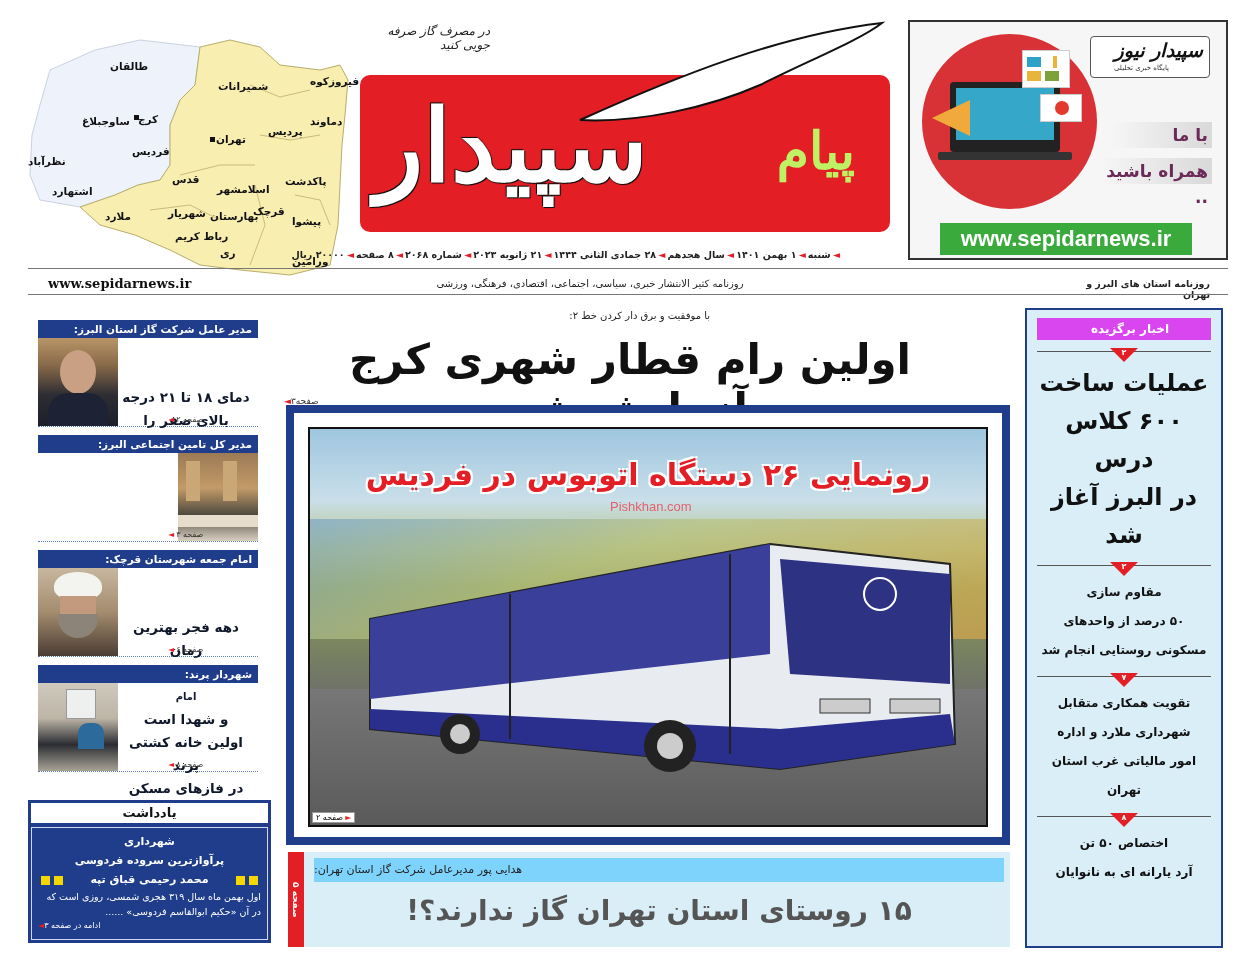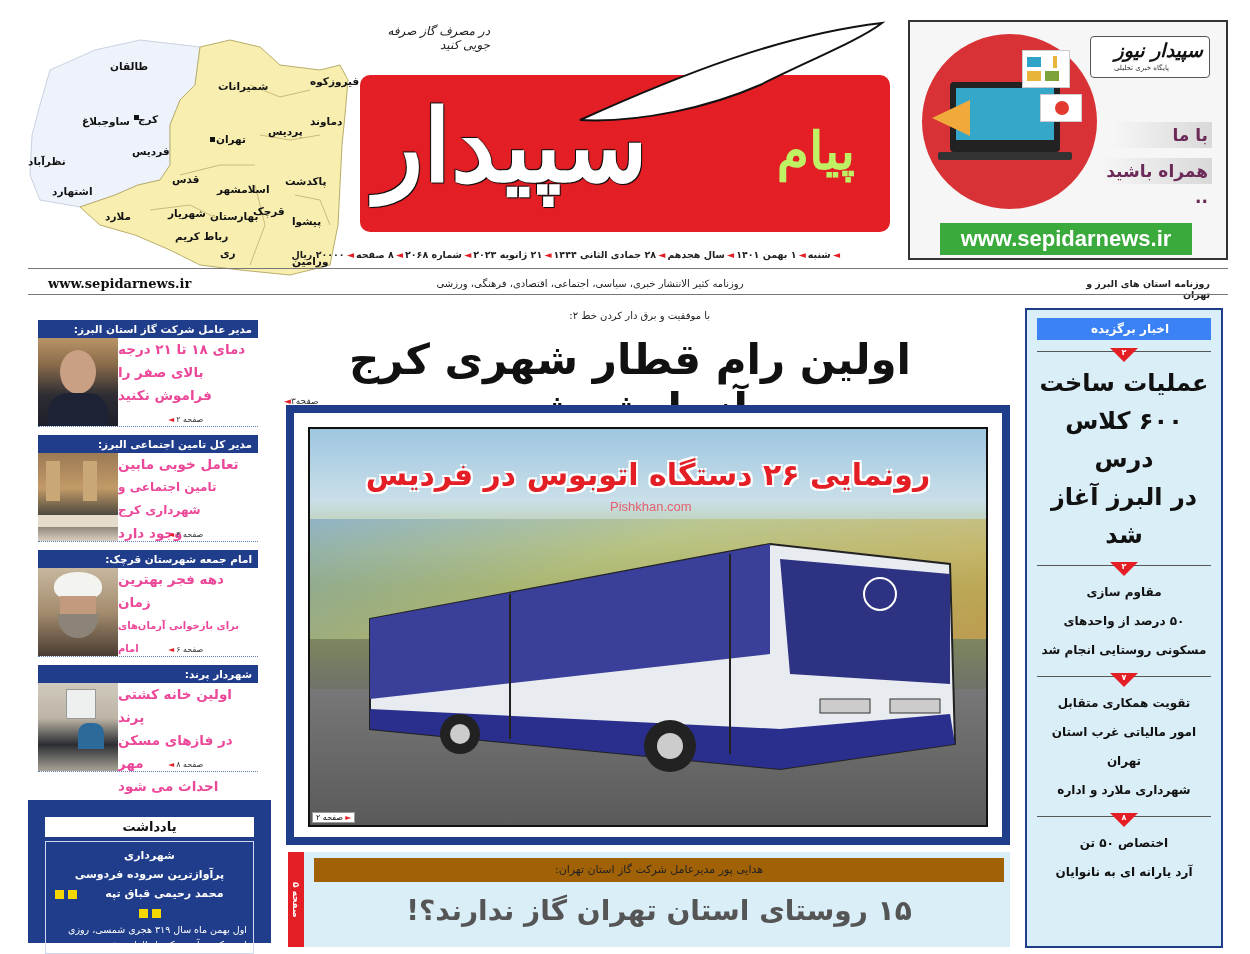--- a/index.html
+++ b/index.html
@@ -38,26 +38,26 @@
   .rule { height: 1px; background: #777; }
   .site-url { left: 48px; top: 276px; font-family: "DejaVu Serif", serif; font-weight: bold; font-size: 13px; color: #111; }
   .desc-line { left: 380px; top: 278px; width: 420px; font-size: 10px; text-align: center; color: #222; }
   .province { left: 1080px; top: 278px; width: 130px; font-size: 9.5px; font-weight: bold; color: #222; text-align: right; }
 
   
   .lcol { left: 38px; top: 320px; width: 220px; }
   .lbox { position: relative; width: 220px; margin-bottom: 8px; border-bottom: 1px dotted #5b7fb5; }
   .lbox .cap { height: 18px; background: #1f3d8a; color: #fff; font-size: 10.5px; font-weight: bold; text-align: right; padding-right: 6px; line-height: 18px; }
   .lbox .body { display: flex; flex-direction: row-reverse; height: 88px; }
-  .lbox .txt { flex: 1; padding-right: 4px; font-size: 13.5px; font-weight: bold; line-height: 23px; text-align: left; color: #ec4899; }
+  .lbox .txt { flex: 1; padding-right: 4px; font-size: 13.5px; font-weight: bold; line-height: 23px; text-align: center; color: #0f172a; margin-top: 48px; }
   .lbox .photo { width: 80px; height: 88px; position: relative; overflow: hidden; }
   .lbox .pg { position: absolute; left: 130px; bottom: 2px; font-size: 8px; color: #333; }
   .lbox .pg::before { content: "\25C4"; color: #e31e25; margin-right: 2px; font-size: 8px; }
 
-  .note { left: 28px; top: 800px; width: 243px; height: 143px; background: #1f3d8a; padding: 17px; }
+  .note { left: 28px; top: 800px; width: 243px; height: 143px; background: #1f3d8a; padding: 3px; }
   .note .title { height: 20px; background: #fff; text-align: center; font-weight: bold; font-size: 13px; line-height: 20px; color: #111; }
   .note .inner { margin-top: 4px; height: 113px; border: 1px solid #cfd8ef; padding: 4px 6px; color: #fff; text-align: center; }
   .note .l1 { font-size: 11px; font-weight: bold; line-height: 19px; }
   .note .sq { display: inline-block; width: 9px; height: 9px; background: #f4d600; margin: 0 2px; vertical-align: middle; }
   .note .para { font-size: 9.5px; line-height: 15px; text-align: right; direction: rtl; }
   .note .cont { font-size: 8px; text-align: left; margin-top: 2px; }
   .note .cont::before { content: "\25C4 "; color: #e31e25; }
 
   
   .kicker { left: 560px; top: 310px; width: 150px; font-size: 10px; text-align: right; color: #222; }
@@ -72,26 +72,26 @@
   .pic .hills { left: 0; top: 90px; width: 100%; height: 120px; background: linear-gradient(160deg, #7aa6c7 0%, #b7c27e 40%, #d9a64a 100%); opacity: .7; }
   .pic .road { left: 0; top: 260px; width: 100%; height: 160px; background: linear-gradient(180deg, #777 0%, #555 100%); }
   .pic .bus { left: 40px; top: 95px; width: 620px; height: 250px; }
   .pic .overlay-title { left: 0; top: 28px; width: 100%; text-align: center; font-size: 30px; font-weight: bold; color: #e31e25; text-shadow: 2px 2px 0 #fff, -2px -2px 0 #fff, 2px -2px 0 #fff, -2px 2px 0 #fff; }
   .pic .watermark { left: 300px; top: 70px; font-family: "Liberation Sans", sans-serif; font-size: 13px; color: #e84b5c; opacity: .85; }
   .pic .pgtag { left: 2px; bottom: 2px; background: #fff; border: 1px solid #999; font-size: 8px; padding: 0 3px; color: #111; }
   .pic .pgtag::after { content: "\25BA"; color: #e31e25; margin-left: 2px; }
 
   .bottom-story { left: 288px; top: 852px; width: 722px; height: 95px; background: #daeef8; }
   .bottom-story .side { left: 0; top: 0; width: 16px; height: 95px; background: #e31e25; color: #fff; font-size: 9px; font-weight: bold; writing-mode: vertical-rl; text-align: center; line-height: 16px; }
-  .bottom-story .sub { left: 26px; top: 6px; width: 690px; height: 24px; background: #a16207; text-align: center; font-size: 11px; line-height: 24px; color: #222; }
+  .bottom-story .sub { left: 26px; top: 6px; width: 690px; height: 24px; background: #7dd3fc; text-align: left; font-size: 11px; line-height: 24px; color: #222; }
   .bottom-story .main { left: 26px; top: 42px; width: 690px; text-align: center; font-size: 28px; font-weight: bold; color: #555; }
 
   
   .rcol { left: 1025px; top: 308px; width: 198px; height: 640px; background: #daeef8; border: 2px solid #1f3d8a; padding: 8px 10px; }
-  .rcol .cap { height: 22px; background: #3b82f6; color: #fff; text-align: center; font-size: 12px; font-weight: bold; line-height: 22px; padding-left: 12px; }
+  .rcol .cap { height: 22px; background: #d946ef; color: #fff; text-align: center; font-size: 12px; font-weight: bold; line-height: 22px; padding-left: 12px; }
   .rcol .div { position: relative; height: 14px; margin-top: 8px; }
   .rcol .div::before { content: ""; position: absolute; left: 0; right: 0; top: 3px; height: 1px; background: #555; }
   .rcol .tri { position: absolute; left: 50%; top: 0; margin-left: -14px; width: 28px; height: 14px; }
   .rcol .tri svg { display: block; }
   .rcol .tri span { position: absolute; left: 0; top: 0; width: 28px; text-align: center; color: #fff; font-size: 8px; font-weight: bold; line-height: 9px; }
   .rcol .item { text-align: center; font-weight: bold; color: #111; margin-top: 2px; }
   .rcol .item.big { font-size: 24px; line-height: 38px; }
   .rcol .item.med { font-size: 12px; line-height: 29px; }
 </style>
 </head>
@@ -185,25 +185,20 @@
       <div class="photo" style="background:linear-gradient(180deg,#b89567 0%,#8a6b4a 30%,#2d2d33 65%,#1d1f2a 100%);">
         <div class="abs" style="left:22px;top:12px;width:36px;height:44px;border-radius:50%;background:#c9a084;"></div>
         <div class="abs" style="left:10px;top:55px;width:60px;height:33px;background:#1e2235;border-radius:20px 20px 0 0;"></div>
       </div>
     </div>
     <div class="pg">صفحه ۲</div>
   </div>
   <div class="lbox">
     <div class="cap rtl">مدیر کل تامین اجتماعی البرز:</div>
     <div class="body">
-      <div class="txt rtl">
-        <div>تعامل خوبی مابین</div>
-        <div style="font-size:12px;">تامین اجتماعی و شهرداری کرج</div>
-        <div>وجود دارد</div>
-      </div>
       <div class="photo" style="background:linear-gradient(180deg,#9b7a55 0%,#c39a68 40%,#4d4a3f 70%,#d9cfc0 100%);">
         <div class="abs" style="left:8px;top:8px;width:14px;height:40px;background:#caa777;"></div>
         <div class="abs" style="left:45px;top:8px;width:14px;height:40px;background:#caa777;"></div>
         <div class="abs" style="left:0;top:62px;width:80px;height:12px;background:#e6dccc;"></div>
       </div>
     </div>
     <div class="pg">صفحه ۳</div>
   </div>
   <div class="lbox">
     <div class="cap rtl">امام جمعه شهرستان قرچک:</div>
@@ -322,22 +317,22 @@
       <div class="div">
         <div class="tri">
       <svg width="28" height="14">
             <polygon points="0,0 28,0 14,14" fill="#e31e25"></polygon>
           </svg>
       <span>۷</span>
         </div>
       </div>
       <div class="item rtl med">
         <div>تقویت همکاری متقابل</div>
+        <div>شهرداری ملارد و اداره</div>
         <div>امور مالیاتی غرب استان تهران</div>
-        <div>شهرداری ملارد و اداره</div>
       </div>
       <div class="div">
         <div class="tri">
       <svg width="28" height="14">
             <polygon points="0,0 28,0 14,14" fill="#e31e25"></polygon>
           </svg>
       <span>۸</span>
         </div>
       </div>
       <div class="item rtl med">

